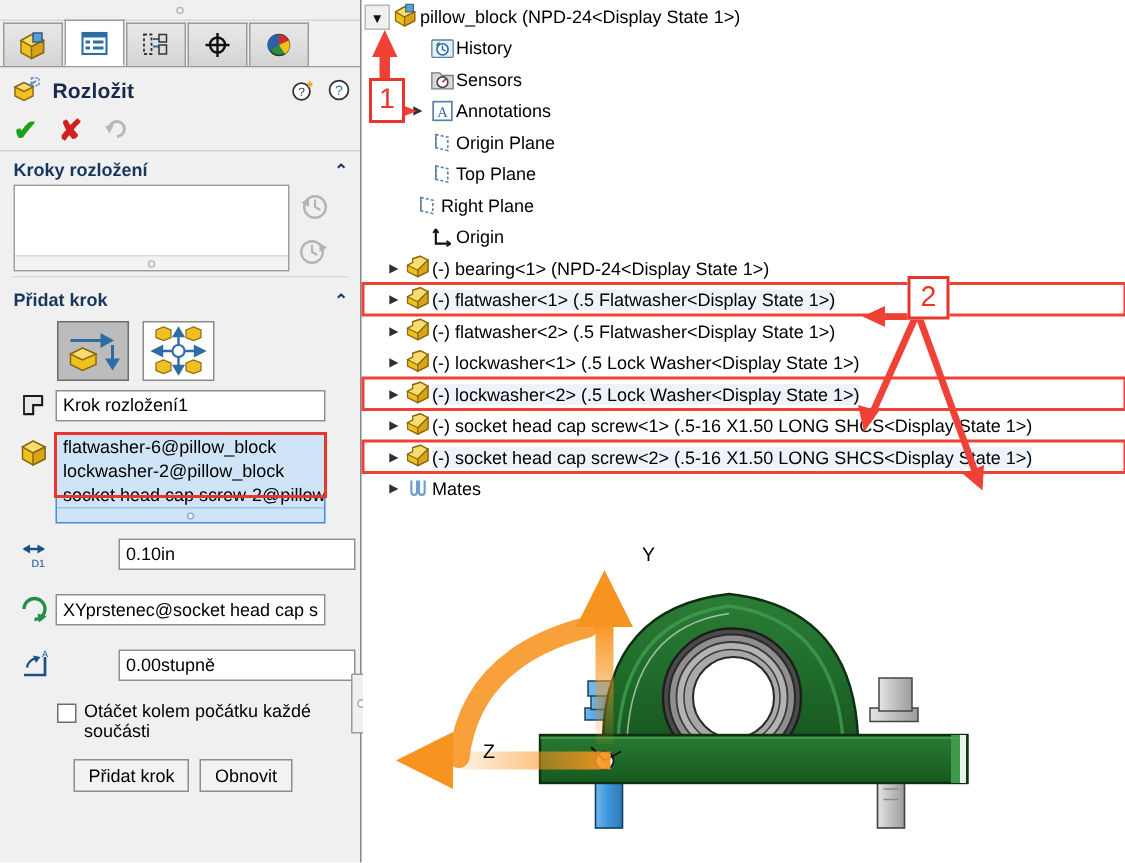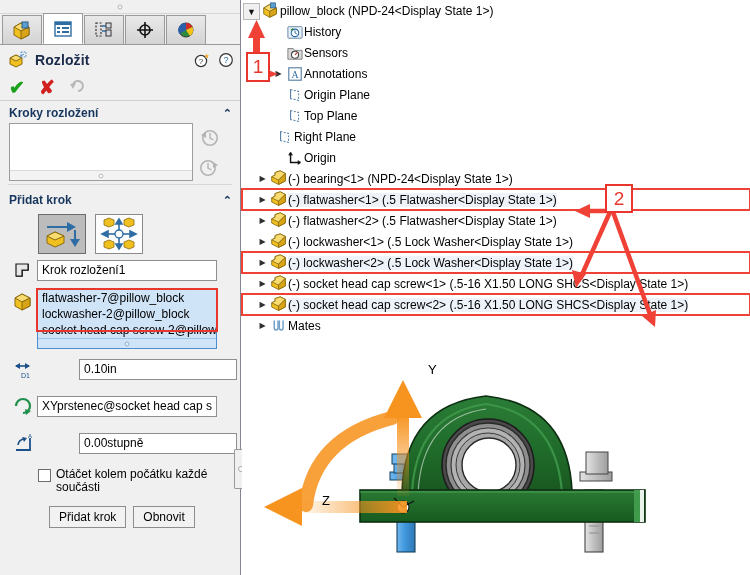--- a/index.html
+++ b/index.html
@@ -340,21 +340,21 @@
   <div class="selbox-wrap">
     <span class="ficon">
       <svg width="22" height="22" viewBox="0 0 22 22">
         <polygon points="3,7 10,3 18,7 18,15 10,19 3,15" fill="#f0c020" stroke="#8a6a10" stroke-width="1"></polygon>
         <polygon points="3,7 10,11 18,7 10,3" fill="#f8dc70" stroke="#8a6a10" stroke-width="1"></polygon>
         <polygon points="10,11 18,7 18,15 10,19" fill="#d9a516" stroke="#8a6a10" stroke-width="1"></polygon>
       </svg>
     </span>
     <div class="selbox">
       <div class="outline"></div>
-      <div class="line">flatwasher-7@pillow_block</div>
+      <div class="line">flatwasher-6@pillow_block</div>
       <div class="line">lockwasher-2@pillow_block</div>
       <div class="line">socket head cap screw-2@pillow_b</div>
       <div class="sb-foot">
         <div class="d"></div>
       </div>
     </div>
   </div>
 
 
   <div class="frow" style="padding-top:7px;">

